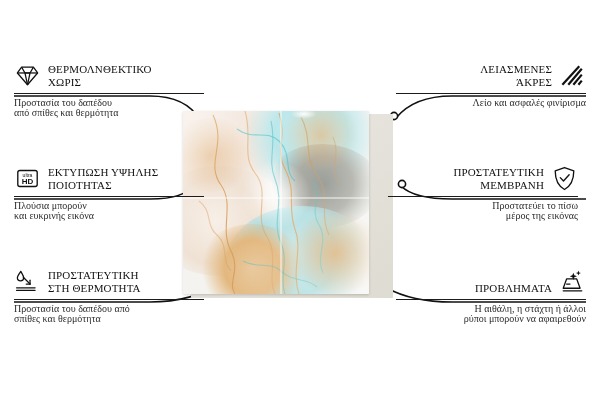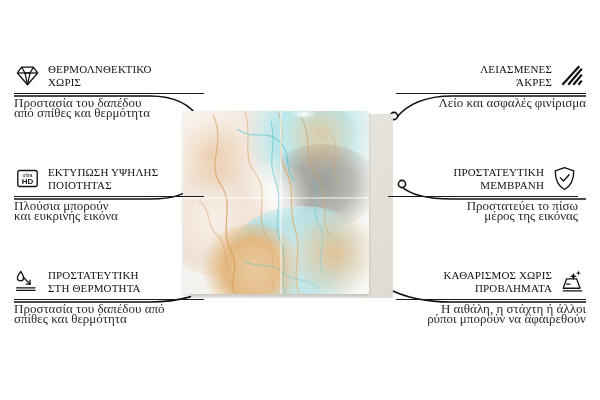--- a/index.html
+++ b/index.html
@@ -53,21 +53,21 @@
   .feat .head{display:flex;align-items:center;gap:7px;}
   .feat.right .head{justify-content:flex-end;}
   .feat .title{
     font-size:11px;line-height:12.6px;letter-spacing:.15px;
     color:#111;font-weight:400;
   }
   .feat.left .title{text-align:left;}
   .feat.right .title{text-align:right;}
   .rule{height:0;border-top:1.4px solid #1b1b1b;margin-top:4px;}
   .feat .desc{
-    font-size:13px;line-height:10.4px;color:#2b2b2b;margin-top:4px;
+    font-size:10px;line-height:10.4px;color:#2b2b2b;margin-top:4px;
     font-family:"Liberation Serif", serif;
   }
   .feat.right .desc{text-align:right;}
   .ico{width:27px;height:27px;flex:0 0 27px;display:block;}
   .ico svg{display:block;width:27px;height:27px;}
 
   
   #f1{left:14px;top:62px;}
   #f2{left:14px;top:165px;}
   #f3{left:14px;top:268px;}
@@ -245,21 +245,21 @@
     </div>
     <div class="rule"></div>
     <div class="desc">
       <span>Προστατεύει το πίσω</span><br><span>μέρος της εικόνας</span>
     </div>
   </div>
 
   <div class="feat right" id="f6">
     <div class="head">
       <span class="title">
-        <span>ΚΑΘΑΡΙΣΜΟΣ ΧΩΡΙΣ</span><br><span>ΠΡΟΒΛΗΜΑΤΑ</span>
+        <br><span>ΠΡΟΒΛΗΜΑΤΑ</span>
       </span>
       <span class="ico">
         <svg viewBox="0 0 32 32">
             <g fill="none" stroke="#111" stroke-width="1.5" stroke-linejoin="round" stroke-linecap="round">
           <path d="M5,24 L9,13 L21,13 L25,24 Z"></path>
           <path d="M5,27 L27,27"></path>
           <path d="M9,19 L13,19"></path>
           <path d="M17,5.5 L18.2,8.6 L21.3,9.8 L18.2,11 L17,14.1 L15.8,11 L12.7,9.8 L15.8,8.6 Z" fill="#111" stroke="none"></path>
           <path d="M23,3 L23.8,5.2 L26,6 L23.8,6.8 L23,9 L22.2,6.8 L20,6 L22.2,5.2 Z" fill="#111" stroke="none"></path>
         </g>

